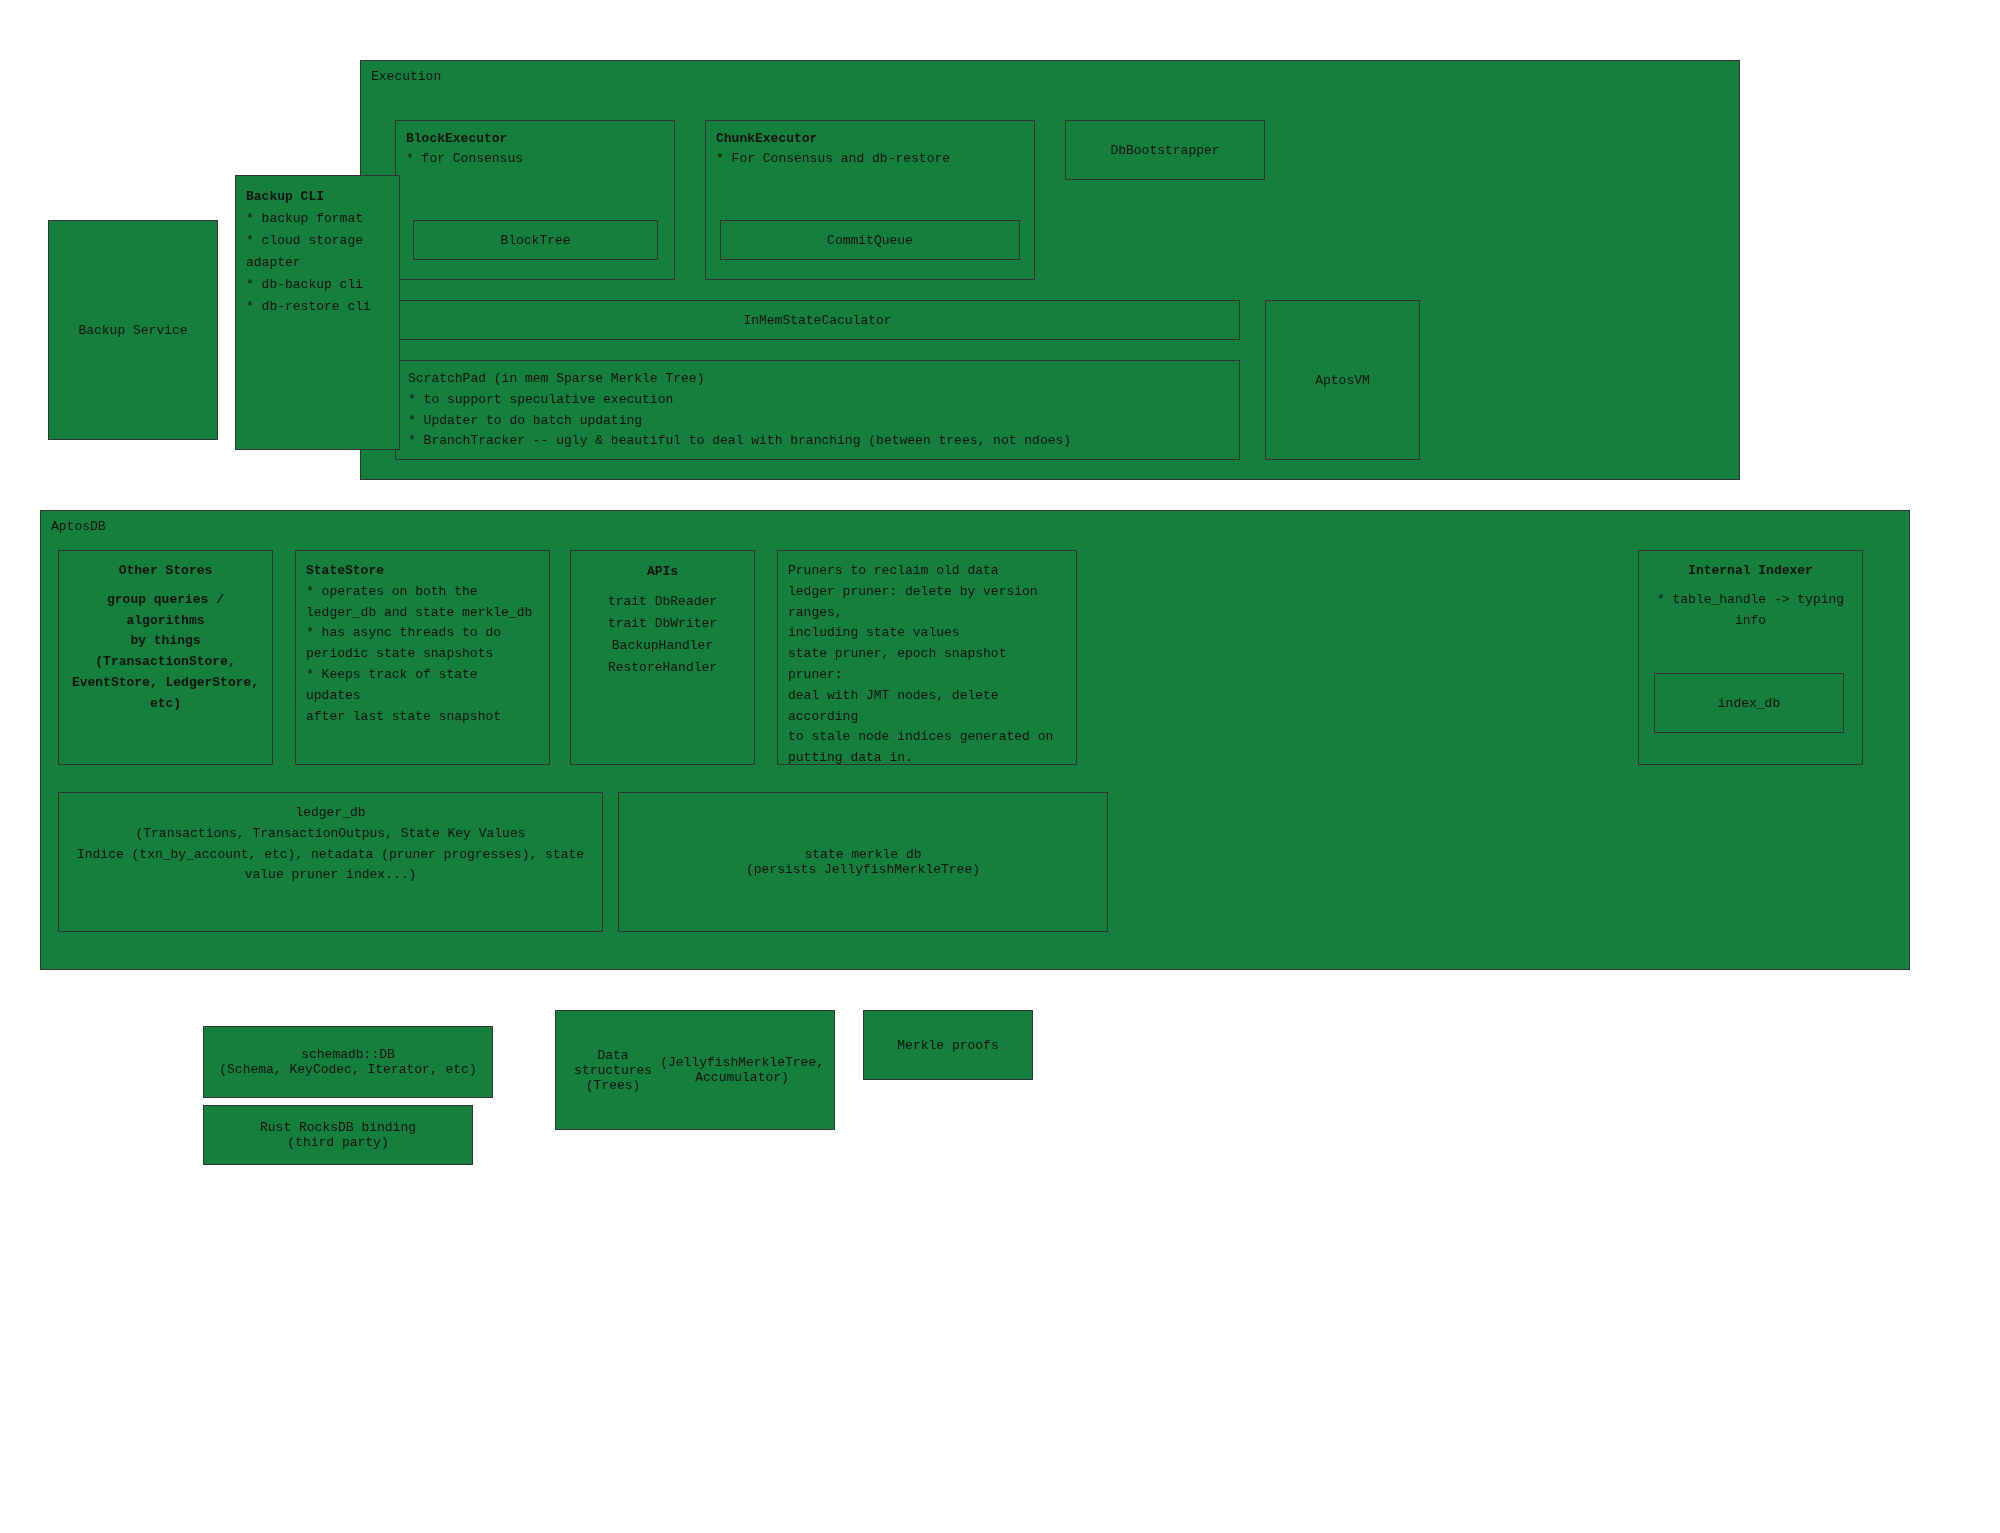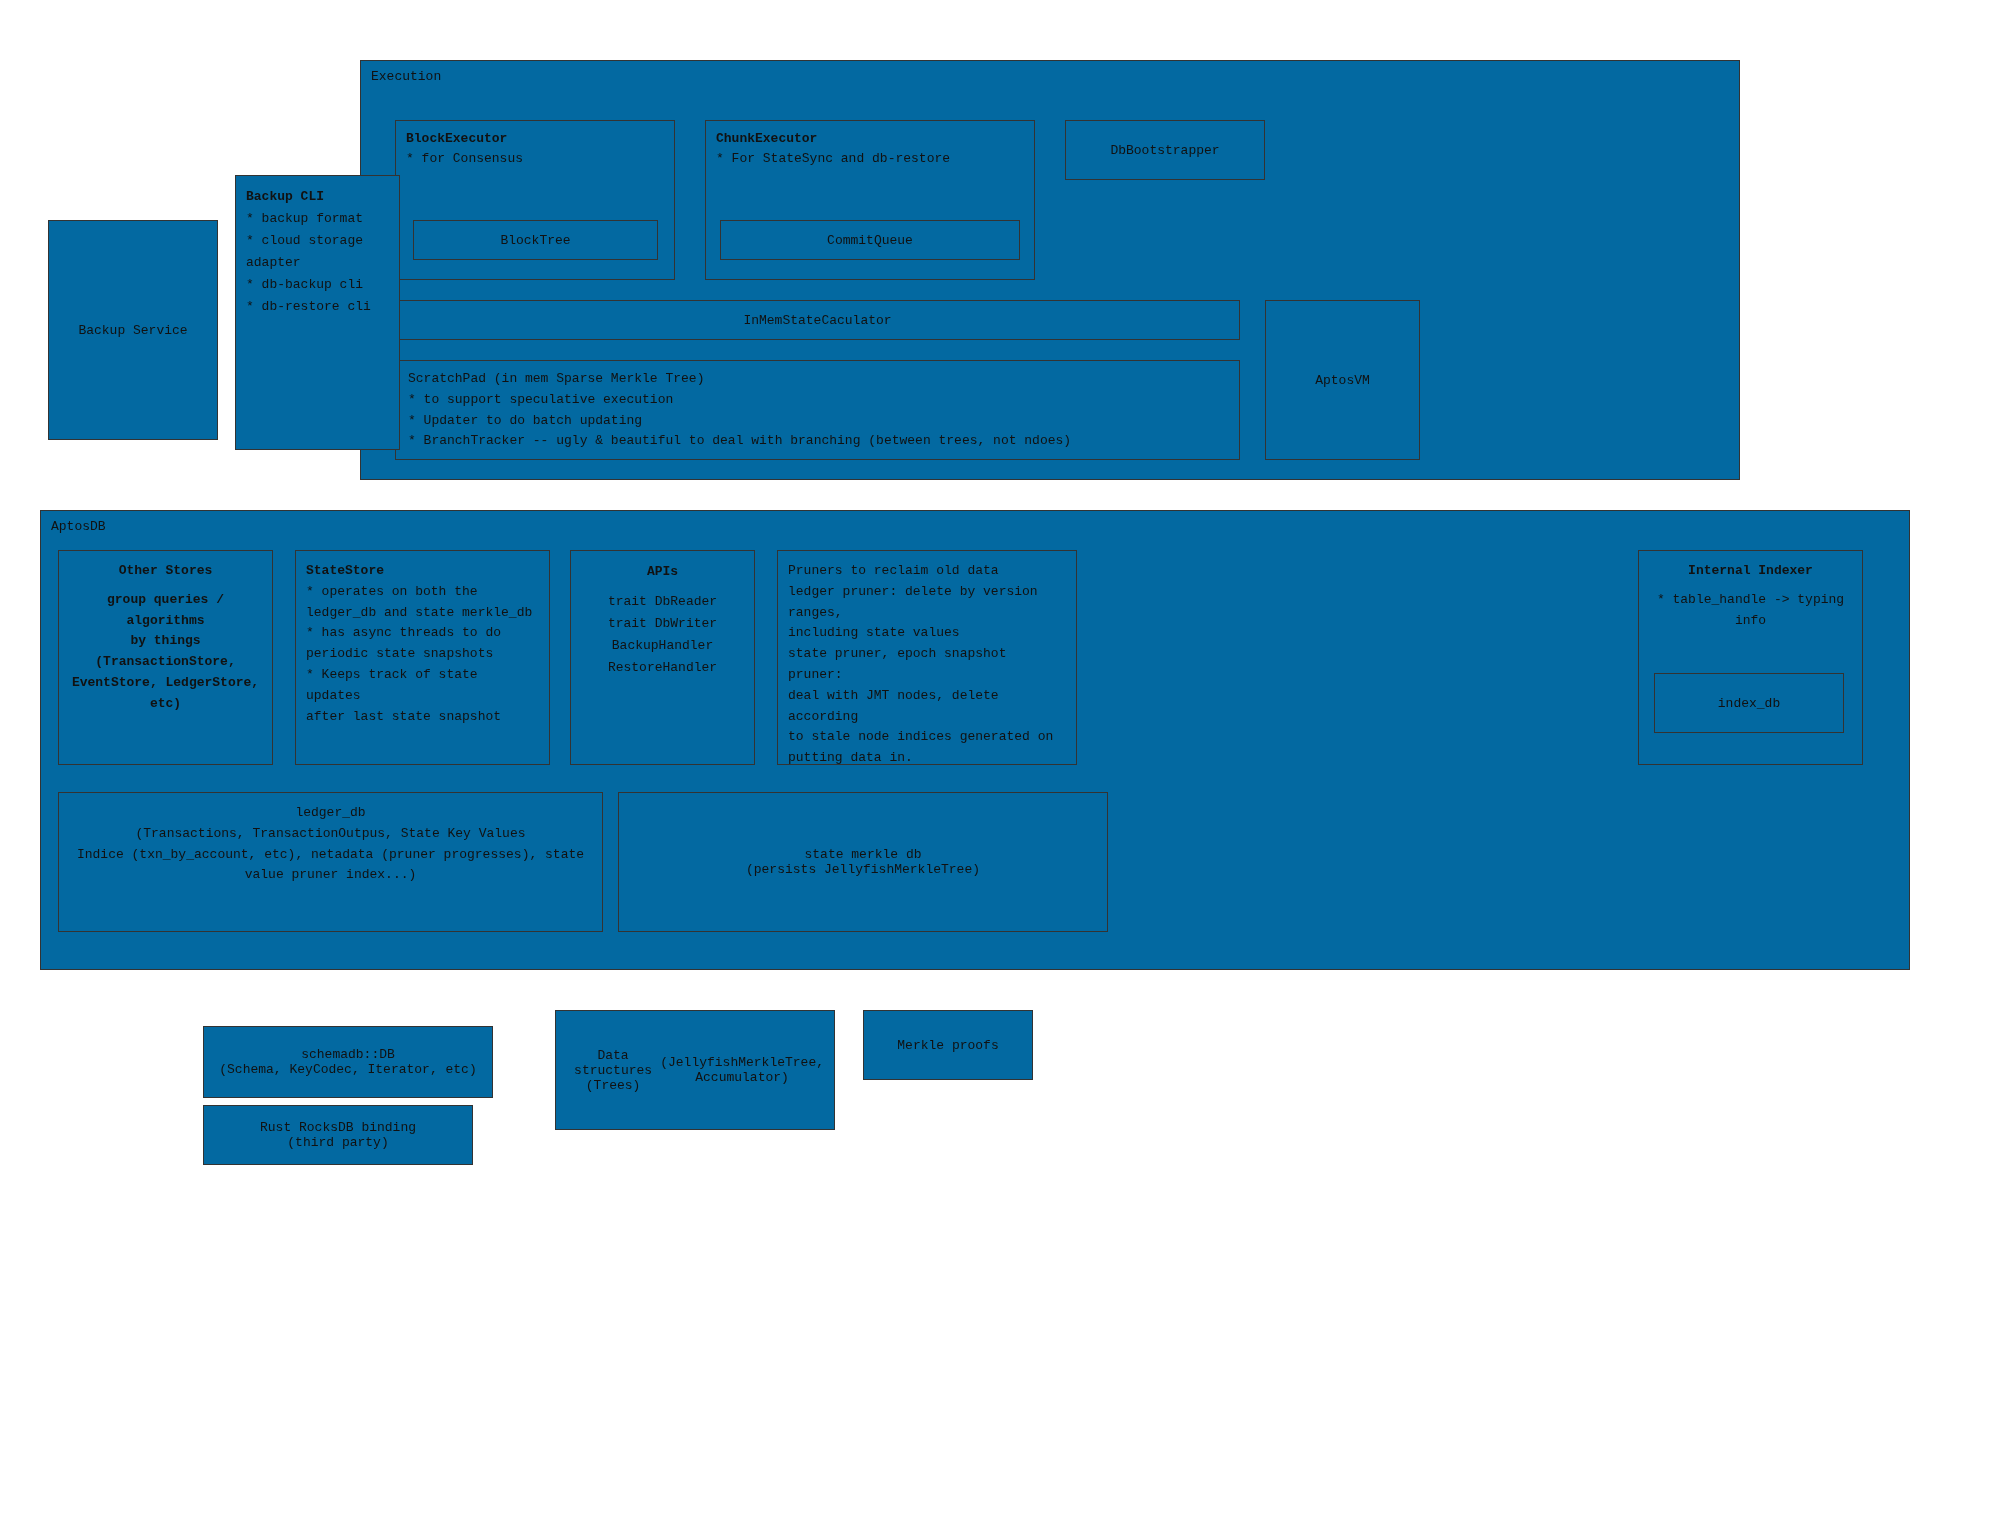--- a/index.html
+++ b/index.html
@@ -14,21 +14,21 @@
       padding: 20px;
       color: #111;
     }
     .diagram-container {
       width: 1900px;
       position: relative;
     }
     .box {
       border: 1.5px solid #333;
       position: absolute;
-      background: #0369a1;
+      background: #15803d;
       padding: 8px 10px;
     }
     .box-label {
       font-size: 13px;
       line-height: 1.5;
     }
 
     .section-label {
       font-size: 13px;
       margin-bottom: 4px;
@@ -50,21 +50,21 @@
     </div>
   </div>
 
   <div class="box" style="left:393px;top:200px;width:245px;height:40px;display:flex;align-items:center;justify-content:center;">
     <span>BlockTree</span>
   </div>
 
   <div class="box" style="left:685px;top:100px;width:330px;height:160px;">
     <div class="box-label">
       <strong>ChunkExecutor</strong><br>
-      <span>* For StateSync and db-restore</span>
+      <span>* For Consensus and db-restore</span>
     </div>
   </div>
 
   <div class="box" style="left:700px;top:200px;width:300px;height:40px;display:flex;align-items:center;justify-content:center;">
     <span>CommitQueue</span>
   </div>
 
   <div class="box" style="left:1045px;top:100px;width:200px;height:60px;display:flex;align-items:center;justify-content:center;">
     <span>DbBootstrapper</span>
   </div>

